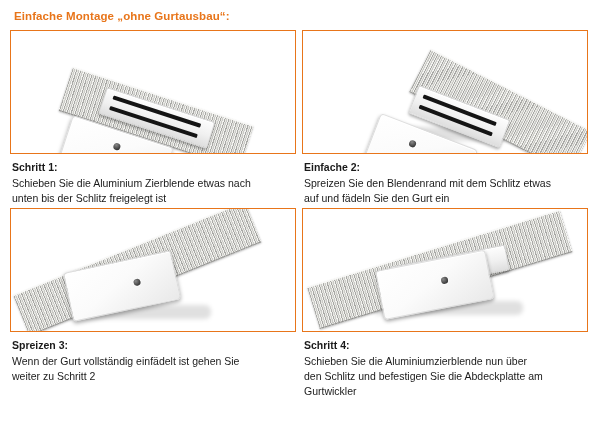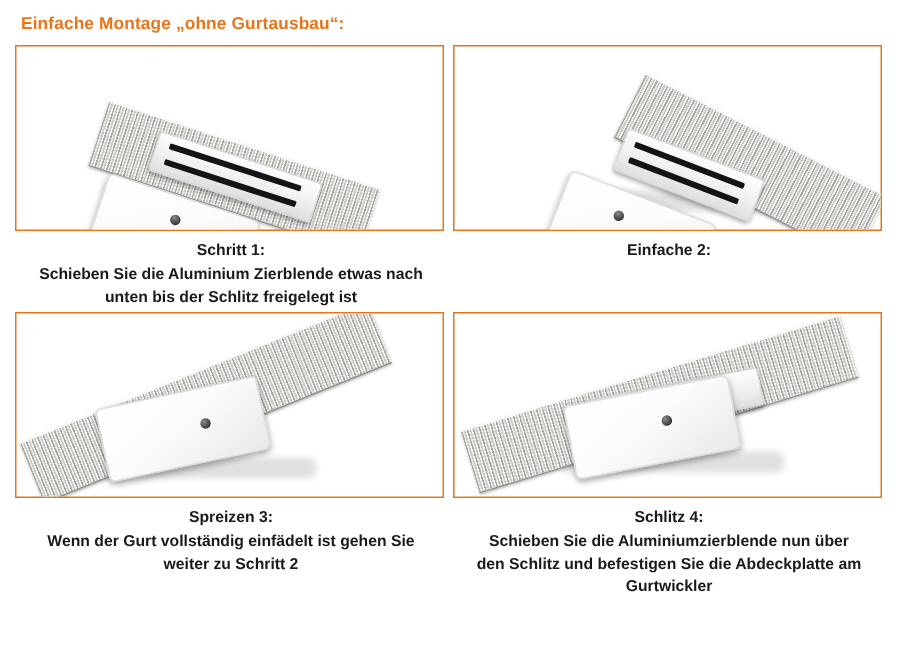--- a/index.html
+++ b/index.html
@@ -41,31 +41,30 @@
     position: relative;
     width: 286px;
     height: 124px;
     border: 1px solid #e8751a;
     background: #ffffff;
     box-sizing: border-box;
     overflow: hidden;
   }
   .caption {
     padding: 6px 2px 0 2px;
-    text-align: center;
   }
   .step-title {
     font-size: 10.5px;
     font-weight: bold;
     color: #1a1a1a;
     line-height: 15px;
   }
   .step-text {
     font-size: 10.5px;
-    font-weight: bold;
+    font-weight: normal;
     color: #1a1a1a;
     line-height: 15px;
     margin-top: 1px;
     white-space: pre-line;
   }
   
   .belt {
     position: absolute;
     background:
       repeating-linear-gradient(
@@ -154,20 +153,22 @@
           <div class="slot" style="left:7px; top:6px; width:78px; height:4px;"></div>
           <div class="slot" style="left:7px; top:17px; width:78px; height:4px;"></div>
         </div>
 
         <div class="plate" style="left:78px; top:82px; width:102px; height:46px; transform: rotate(21deg); transform-origin: left top;">
           <div class="screw" style="left:36px; top:13px;"></div>
         </div>
       </div>
       <div class="caption">
         <div class="step-title">Einfache 2:</div>
+        <div class="step-text">Spreizen Sie den Blendenrand mit dem Schlitz etwas
+auf und fädeln Sie den Gurt ein</div>
       </div>
     </div>
 
     <div class="cell">
       <div class="photo">
         <div class="shadow-soft" style="left:50px; top:96px; width:150px; height:14px;"></div>
 
         <div class="belt" style="left:2px; top:86px; width:250px; height:42px; transform: rotate(-22deg); transform-origin: left top;"></div>
 
         <div class="plate" style="left:52px; top:64px; width:108px; height:48px; transform: rotate(-12deg); transform-origin: left top;">
@@ -187,21 +188,21 @@
 
         <div class="belt" style="left:4px; top:78px; width:264px; height:42px; transform: rotate(-17deg); transform-origin: left top;"></div>
 
         <div class="trim" style="left:86px; top:58px; width:116px; height:24px; transform: rotate(-11deg); transform-origin: left top;"></div>
 
         <div class="plate" style="left:72px; top:62px; width:110px; height:48px; transform: rotate(-11deg); transform-origin: left top;">
           <div class="screw" style="left:62px; top:18px;"></div>
         </div>
       </div>
       <div class="caption">
-        <div class="step-title">Schlitz 4:</div>
+        <div class="step-title">Schritt 4:</div>
         <div class="step-text">Schieben Sie die Aluminiumzierblende nun über
 den Schlitz und befestigen Sie die Abdeckplatte am
 Gurtwickler</div>
       </div>
     </div>
 
   </div>
 </div>
 
 </body></html>

